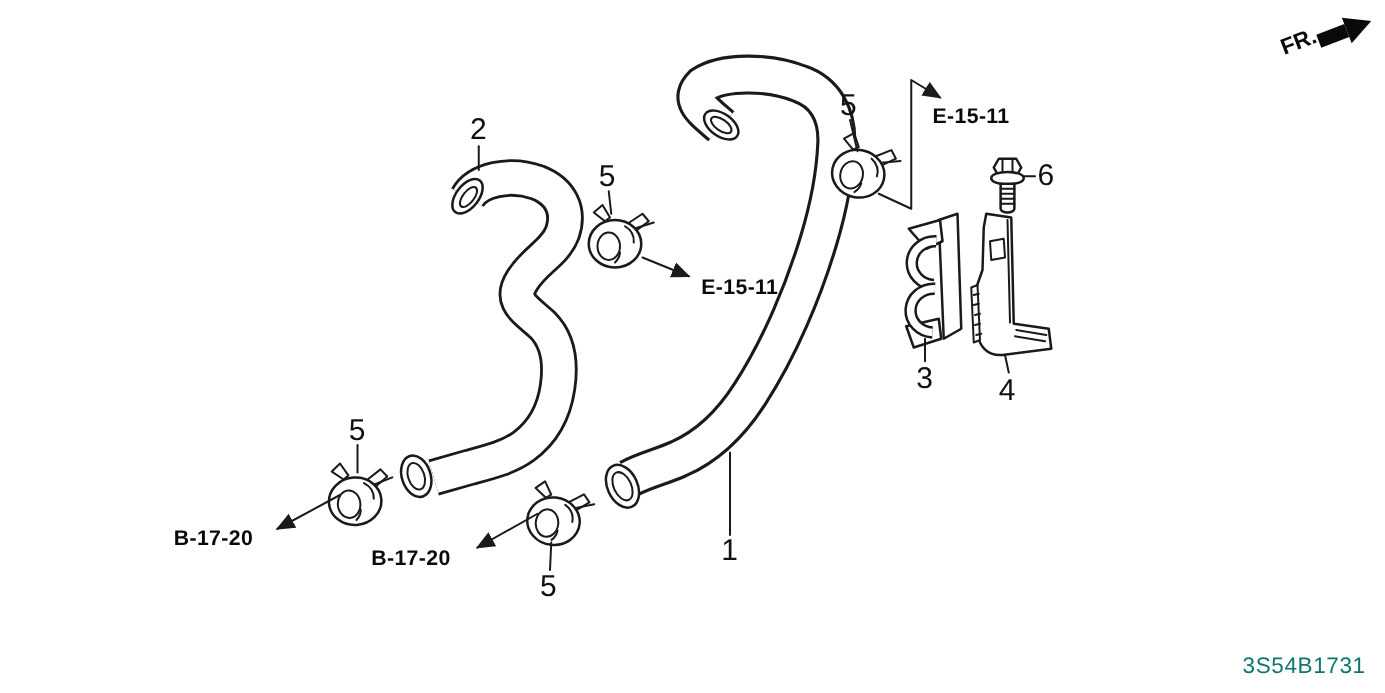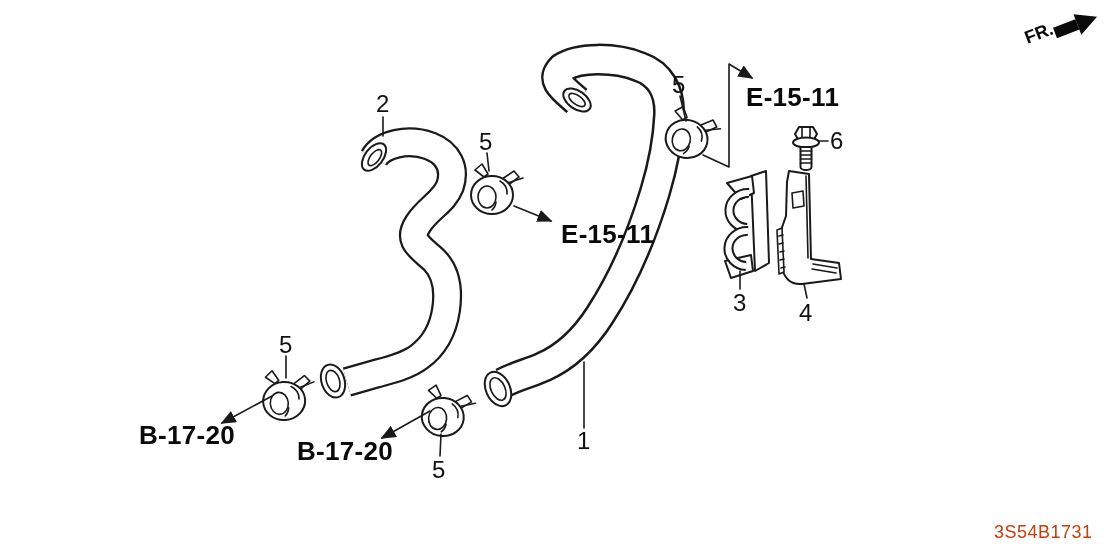--- a/index.html
+++ b/index.html
@@ -3,22 +3,22 @@
 <meta charset="utf-8">
 <style>
   html,body{margin:0;padding:0;background:#fff;}
   .stage{
     position:relative;width:1108px;height:554px;background:#ffffff;
     font-family:"Liberation Sans",sans-serif;overflow:hidden;color:#111;
   }
   .stage svg{position:absolute;left:0;top:0;}
   .lbl{position:absolute;white-space:nowrap;line-height:1;}
   .num{font-size:24px;font-weight:400;color:#111;}
-  .code{font-size:26px;font-weight:700;letter-spacing:.3px;color:#0a0a0a;}
-  .diagcode{font-size:18px;font-weight:400;color:#c2410c;letter-spacing:.5px;}
+  .code{font-size:17px;font-weight:700;letter-spacing:.3px;color:#0a0a0a;}
+  .diagcode{font-size:18px;font-weight:400;color:#0f766e;letter-spacing:.5px;}
   .fr{font-size:18px;font-weight:700;transform:rotate(-21deg);transform-origin:left top;color:#0a0a0a;}
   
   .s{stroke:#1a1a1a;stroke-width:2;fill:none;stroke-linejoin:round;stroke-linecap:round;}
   .sf{stroke:#1a1a1a;stroke-width:2;fill:#ffffff;stroke-linejoin:round;}
   .thin{stroke-width:1.6;}
   .hose-o{stroke:#1a1a1a;fill:none;stroke-linecap:butt;}
   .hose-i{stroke:#ffffff;fill:none;stroke-linecap:butt;}
 </style>
 </head>
 <body>

